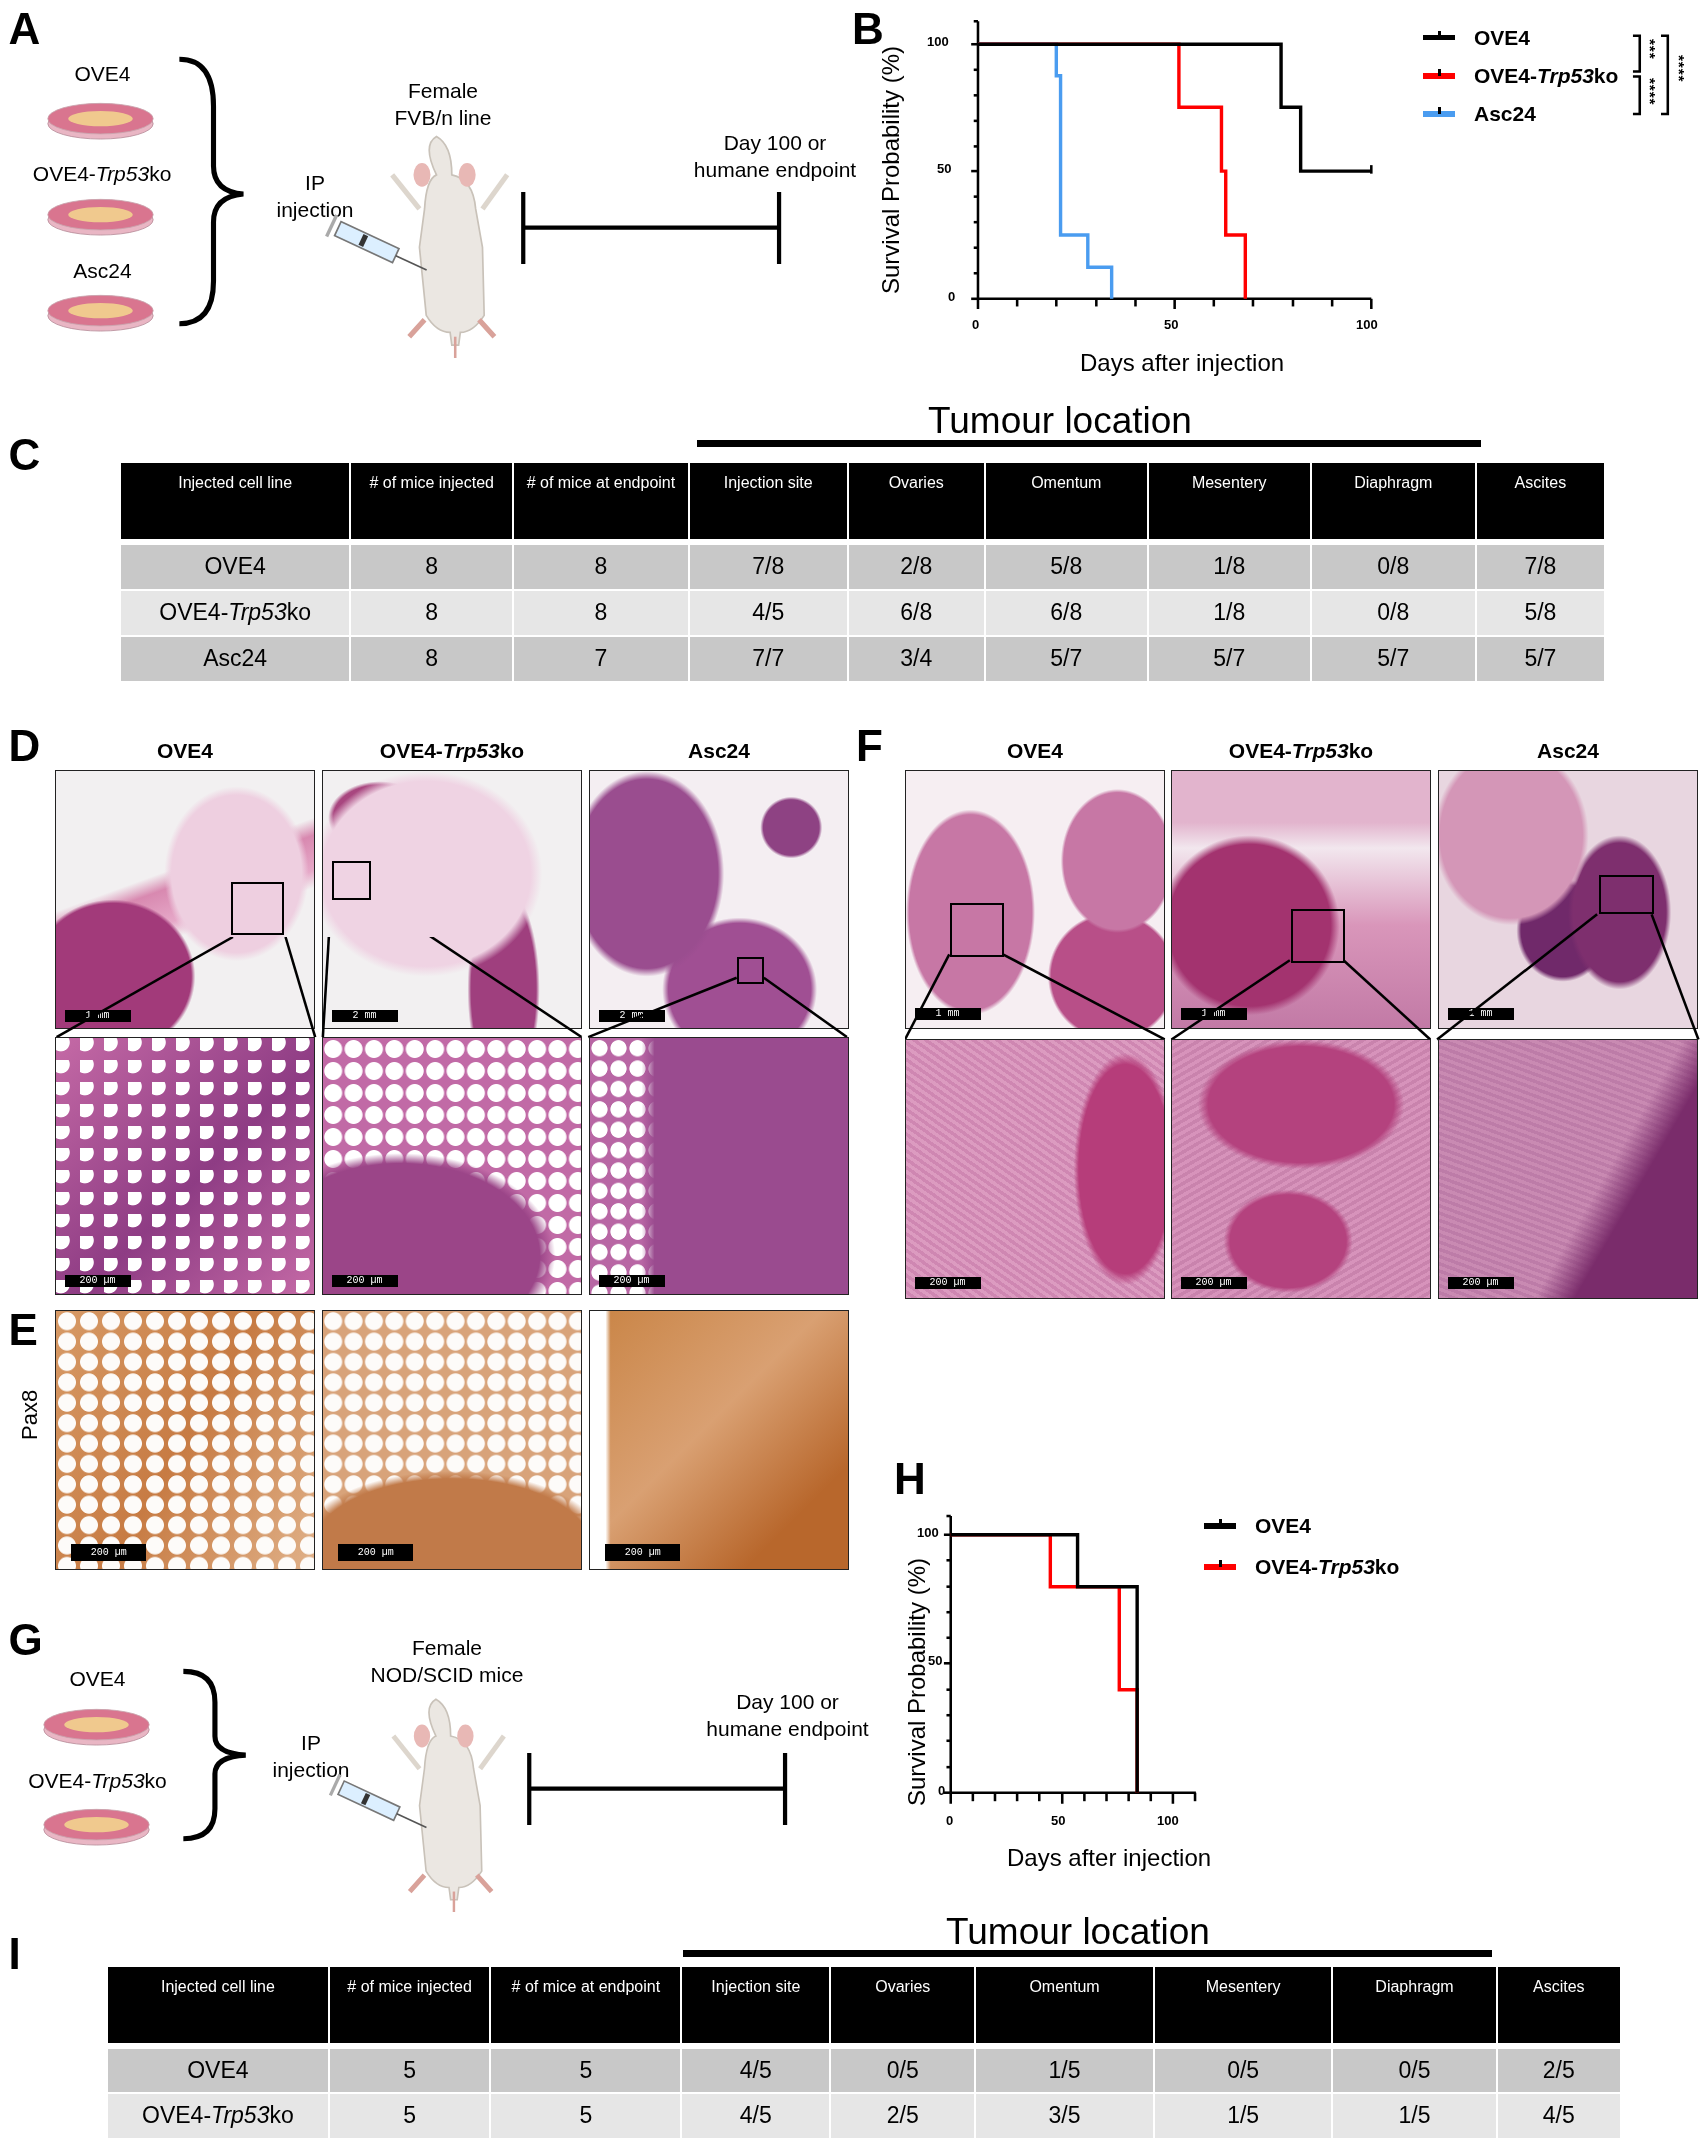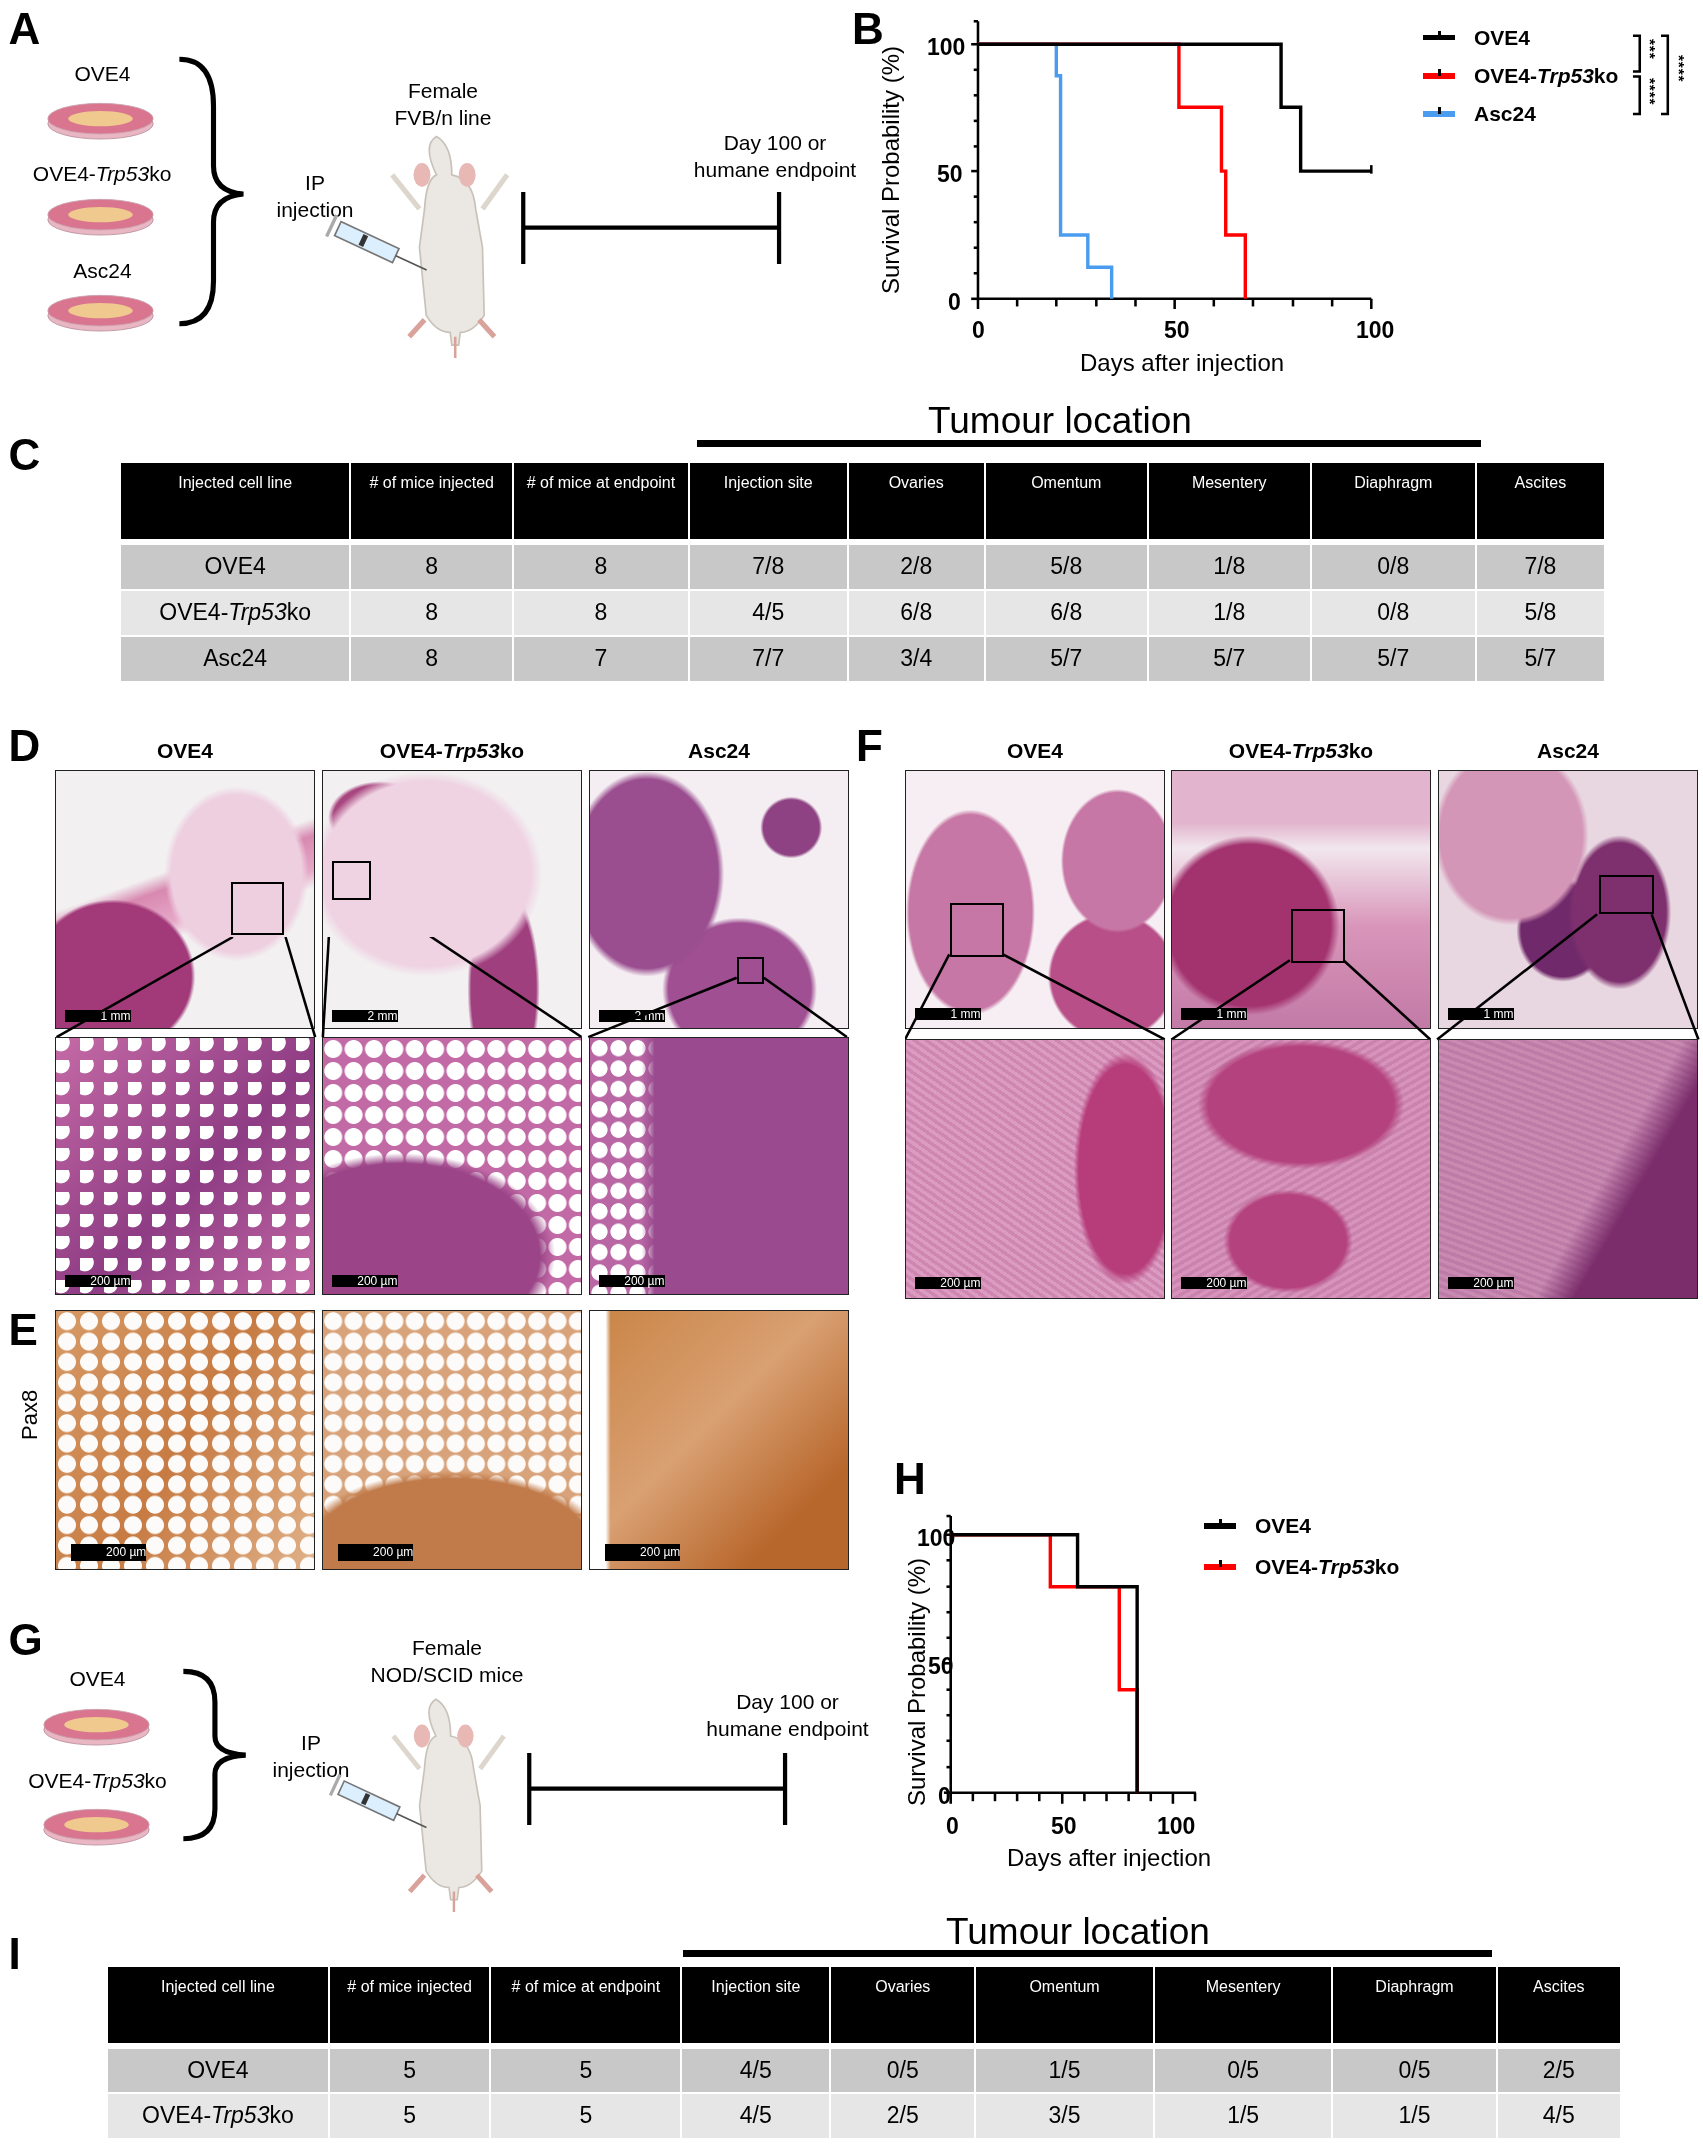--- a/index.html
+++ b/index.html
@@ -3,33 +3,33 @@
 <meta charset="utf-8">
 <style>
   html,body{margin:0;padding:0;background:#fff;}
   body{width:1704px;height:2151px;position:relative;overflow:hidden;font-family:"Liberation Sans","DejaVu Sans",sans-serif;color:#000;}
   .abs{position:absolute;}
   .panel-letter{position:absolute;font-family:"Liberation Sans",sans-serif;font-weight:bold;font-size:44px;line-height:1;}
   .schem-text{position:absolute;font-family:"Liberation Sans",sans-serif;font-size:21px;text-align:center;line-height:1.3;white-space:nowrap;}
   .dish{position:absolute;width:107px;height:43px;}
   .histo-title{position:absolute;font-weight:bold;font-size:21px;text-align:center;white-space:nowrap;}
   .histo{position:absolute;border:1.7px solid #222;box-sizing:border-box;overflow:hidden;}
-  .scalebar{position:absolute;background:#000;color:#fff;font-size:12px;text-align:right;line-height:12px;height:12px;}
+  .scalebar{position:absolute;background:#000;color:#fff;font-size:10px;text-align:center;line-height:12px;height:12px;font-family:Liberation Mono, monospace;}
   table.data{position:absolute;border-collapse:separate;border-spacing:2.6px;font-family:"Liberation Sans",sans-serif;}
   table.data th{background:#000;color:#fff;font-weight:normal;font-size:16px;vertical-align:top;padding:8.5px 3.4px;line-height:1.35;}
   table.data td{font-size:23px;text-align:center;padding:0 3.4px;}
   table.data tr.r-dark td{background:#c8c8c8;}
   table.data tr.r-light td{background:#e6e6e6;}
   .tumour-title{position:absolute;font-size:37px;text-align:center;white-space:nowrap;}
   .tumour-bar{position:absolute;height:6.8px;background:#000;}
   .legend-item{position:absolute;font-weight:bold;font-size:21px;white-space:nowrap;display:flex;align-items:center;gap:19px;}
   .legend-swatch{width:32px;height:5.1px;position:relative;}
   .legend-swatch::after{content:"";position:absolute;left:14.5px;top:-4.3px;width:3.4px;height:6.8px;background:#000;}
   .axis-lbl{position:absolute;font-size:24px;white-space:nowrap;}
-  .tick-lbl{position:absolute;font-weight:bold;font-size:23px;}
+  .tick-lbl{position:absolute;font-weight:bold;font-size:13px;}
   .sig{position:absolute;font-size:15.3px;font-weight:bold;writing-mode:vertical-rl;letter-spacing:0.9px;}
   i{}
 </style>
 </head>
 <body>
 
 <div class="panel-letter" style="left:8.5px;top:6.8px;">A</div>
 <div class="panel-letter" style="left:852px;top:6.8px;">B</div>
 <div class="panel-letter" style="left:8.5px;top:433px;">C</div>
 <div class="panel-letter" style="left:8.5px;top:724px;">D</div>

